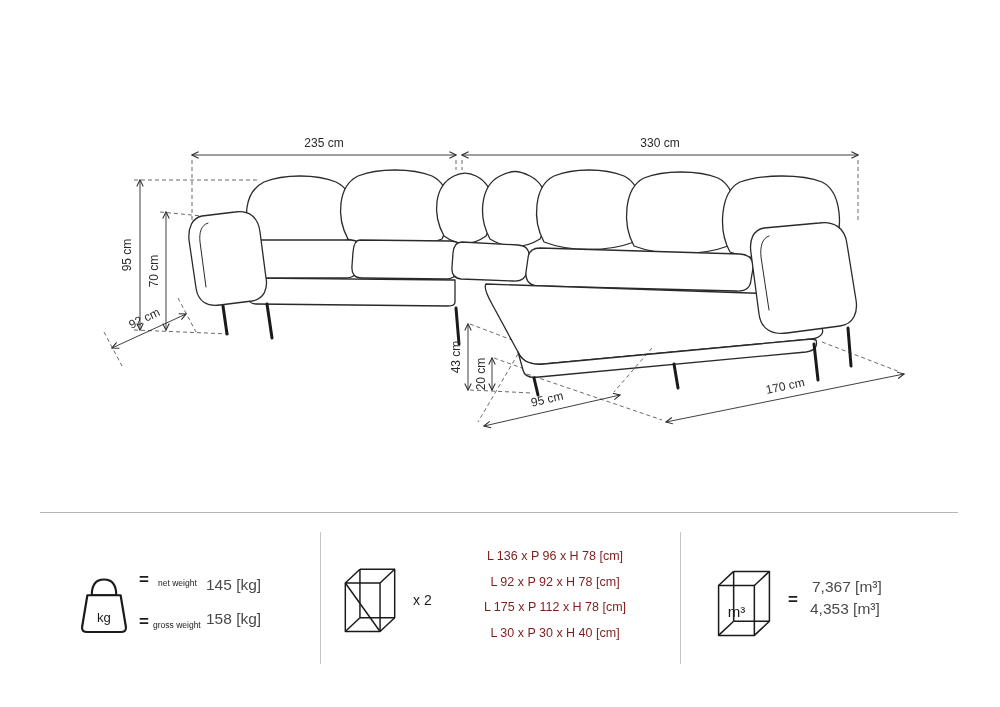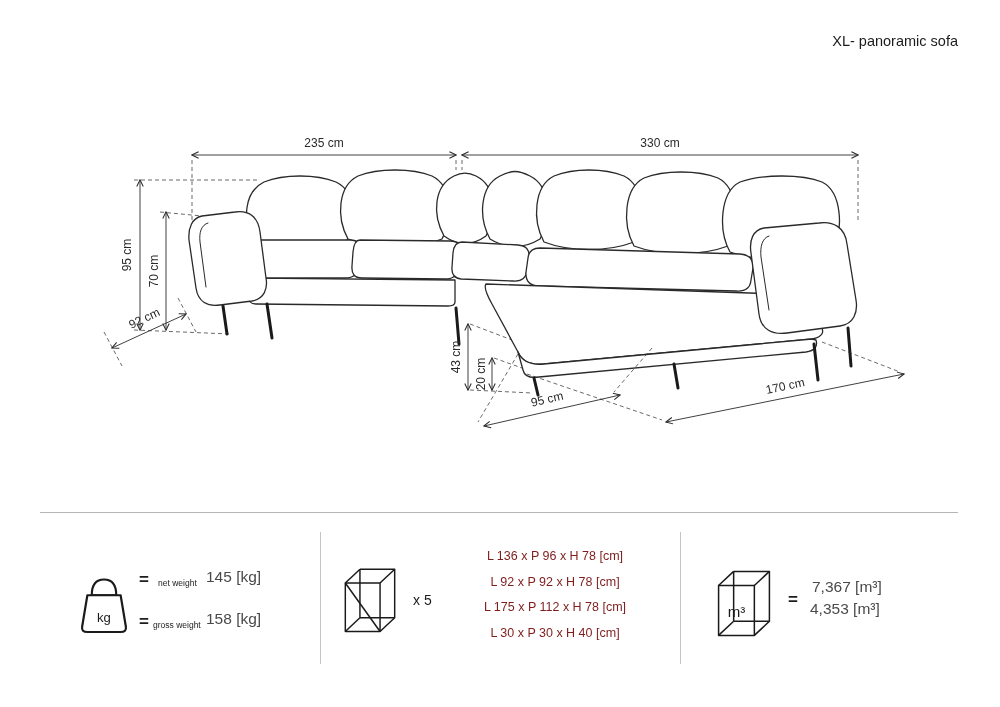--- a/index.html
+++ b/index.html
@@ -34,21 +34,20 @@
   .count{position:absolute;font-size:14px;color:#1c1c1c;}
   .pkg-list{position:absolute;left:120px;top:4px;width:230px;text-align:center;
             font-size:12.5px;line-height:25.5px;color:#7f1d1d;}
 </style>
 </head>
 <body>
 
 <div class="page">
 
   <div class="header">
-    <div class="subtitle">XL- panoramic sofa</div>
   </div>
 
   <svg class="diagram" viewBox="0 0 1000 400">
     <defs>
       <marker id="ah" markerWidth="9" markerHeight="9" viewBox="0 0 8 8" refX="7" refY="4" orient="auto-start-reverse">
         <path d="M0.5,0.8 L7.2,4 L0.5,7.2" fill="none" stroke="#2a2a2a" stroke-width="1"></path>
       </marker>
     </defs>
 
     <g>
@@ -145,38 +144,38 @@
   <div class="v-divider v2"></div>
 
   <div class="col col1">
     <svg class="spec-icon" style="left:36px;top:32px;" width="56" height="64" viewBox="0 0 64 72">
       <path d="M 18,26 Q 18,8 32,8 Q 46,8 46,26 Z" fill="#ffffff" stroke="#1a1a1a" stroke-width="2.5" stroke-linejoin="round"></path>
       <path d="M 13,26 L 51,26 L 57,62 Q 58,68 51,68 L 13,68 Q 6,68 7,62 Z" fill="#ffffff" stroke="#1a1a1a" stroke-width="2.5" stroke-linejoin="round"></path>
       <text x="32" y="56" text-anchor="middle" font-size="15" fill="#1a1a1a">kg</text>
     </svg>
     <span class="eq" style="left:99px;top:30px;">=</span>
     <span class="tiny" style="left:118px;top:38px;">net weight</span>
-    <span class="val" style="left:166px;top:28px;">145 [kg]</span>
+    <span class="val" style="left:166px;top:36px;">145 [kg]</span>
     <span class="eq" style="left:99px;top:72px;">=</span>
     <span class="tiny" style="left:113px;top:80px;">gross weight</span>
     <span class="val" style="left:166px;top:70px;">158 [kg]</span>
   </div>
 
   <div class="col col2">
     <svg class="spec-icon wire" style="left:18px;top:18px;" width="64" height="82" viewBox="0 0 70 85">
       <path d="M 8,25 L 46,25 L 46,78 L 8,78 Z"></path>
       <path d="M 24,10 L 62,10 L 62,63 L 46,78"></path>
       <line x1="8" y1="25" x2="24" y2="10"></line>
       <line x1="46" y1="25" x2="62" y2="10"></line>
       <line x1="8" y1="78" x2="24" y2="63"></line>
       <line x1="24" y1="63" x2="62" y2="63"></line>
       <line x1="24" y1="63" x2="24" y2="10"></line>
       <line x1="8" y1="25" x2="46" y2="78"></line>
     </svg>
-    <span class="count" style="left:93px;top:52px;">x 5</span>
+    <span class="count" style="left:93px;top:52px;">x 2</span>
     <div class="pkg-list">
       <div>L 136 x P 96 x H 78 [cm]</div>
       <div>L 92 x P 92 x H 78 [cm]</div>
       <div>L 175 x P 112 x H 78 [cm]</div>
       <div>L 30 x P 30 x H 40 [cm]</div>
     </div>
   </div>
 
   <div class="col col3">
     <svg class="spec-icon wire" style="left:30px;top:22px;" width="68" height="80" viewBox="0 0 70 85">

